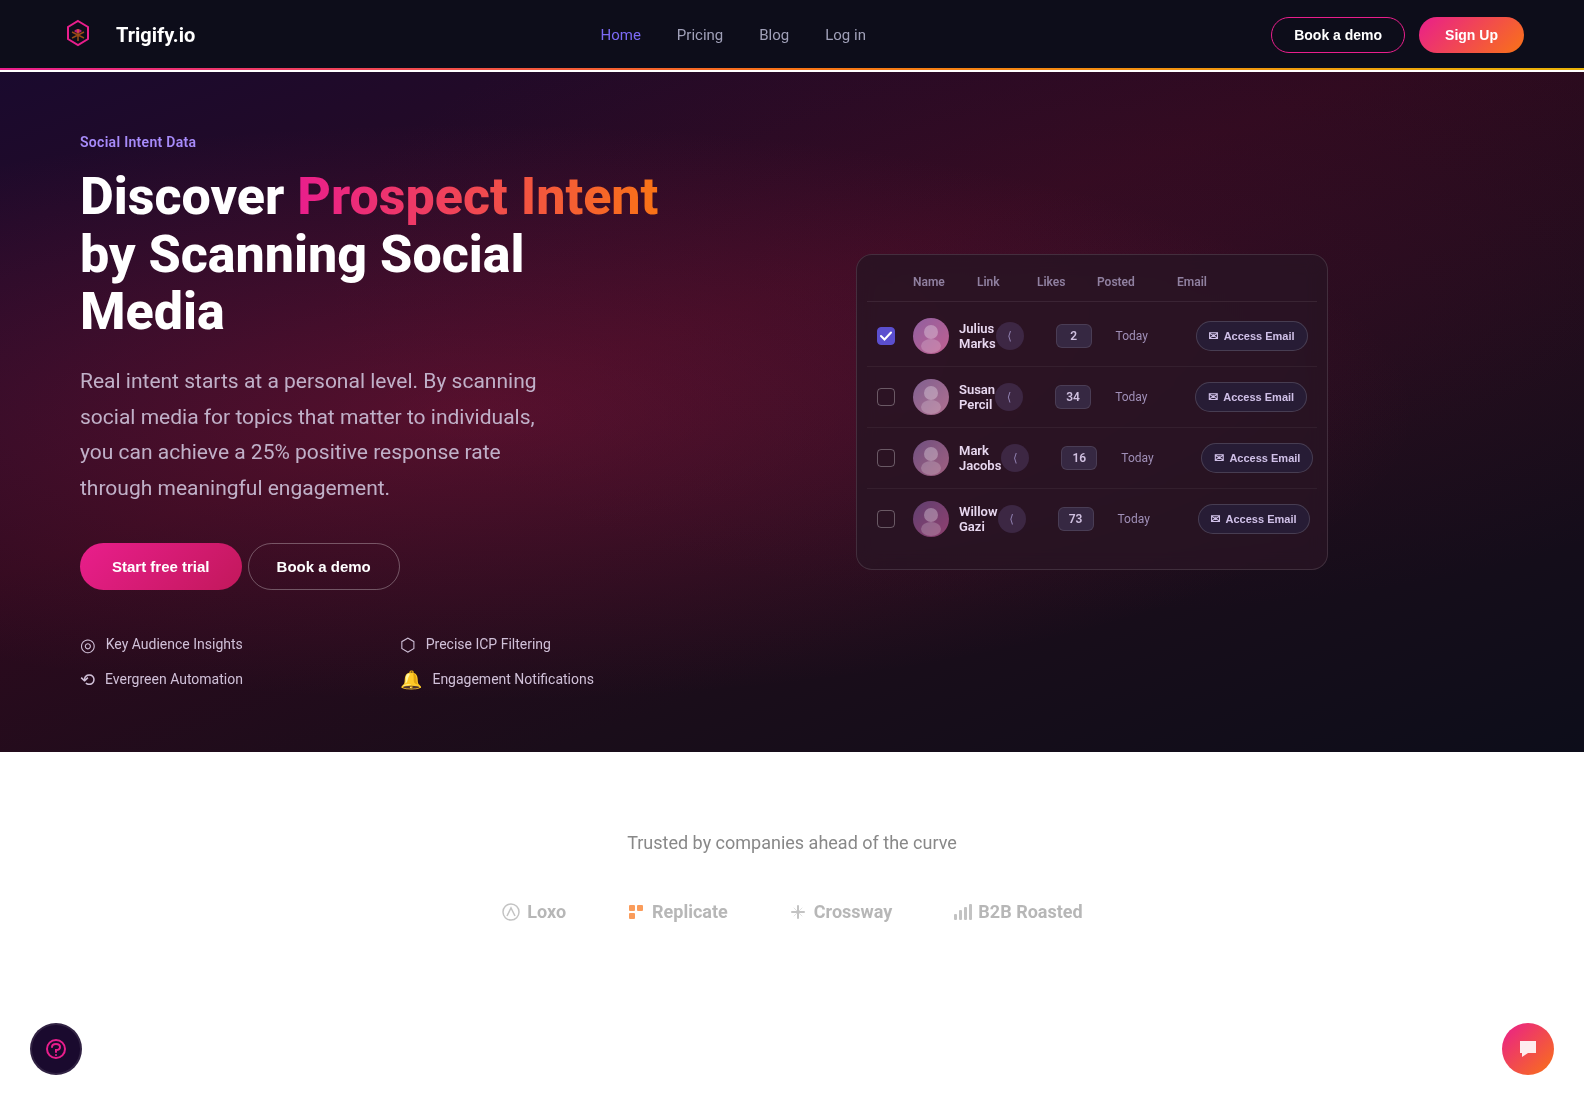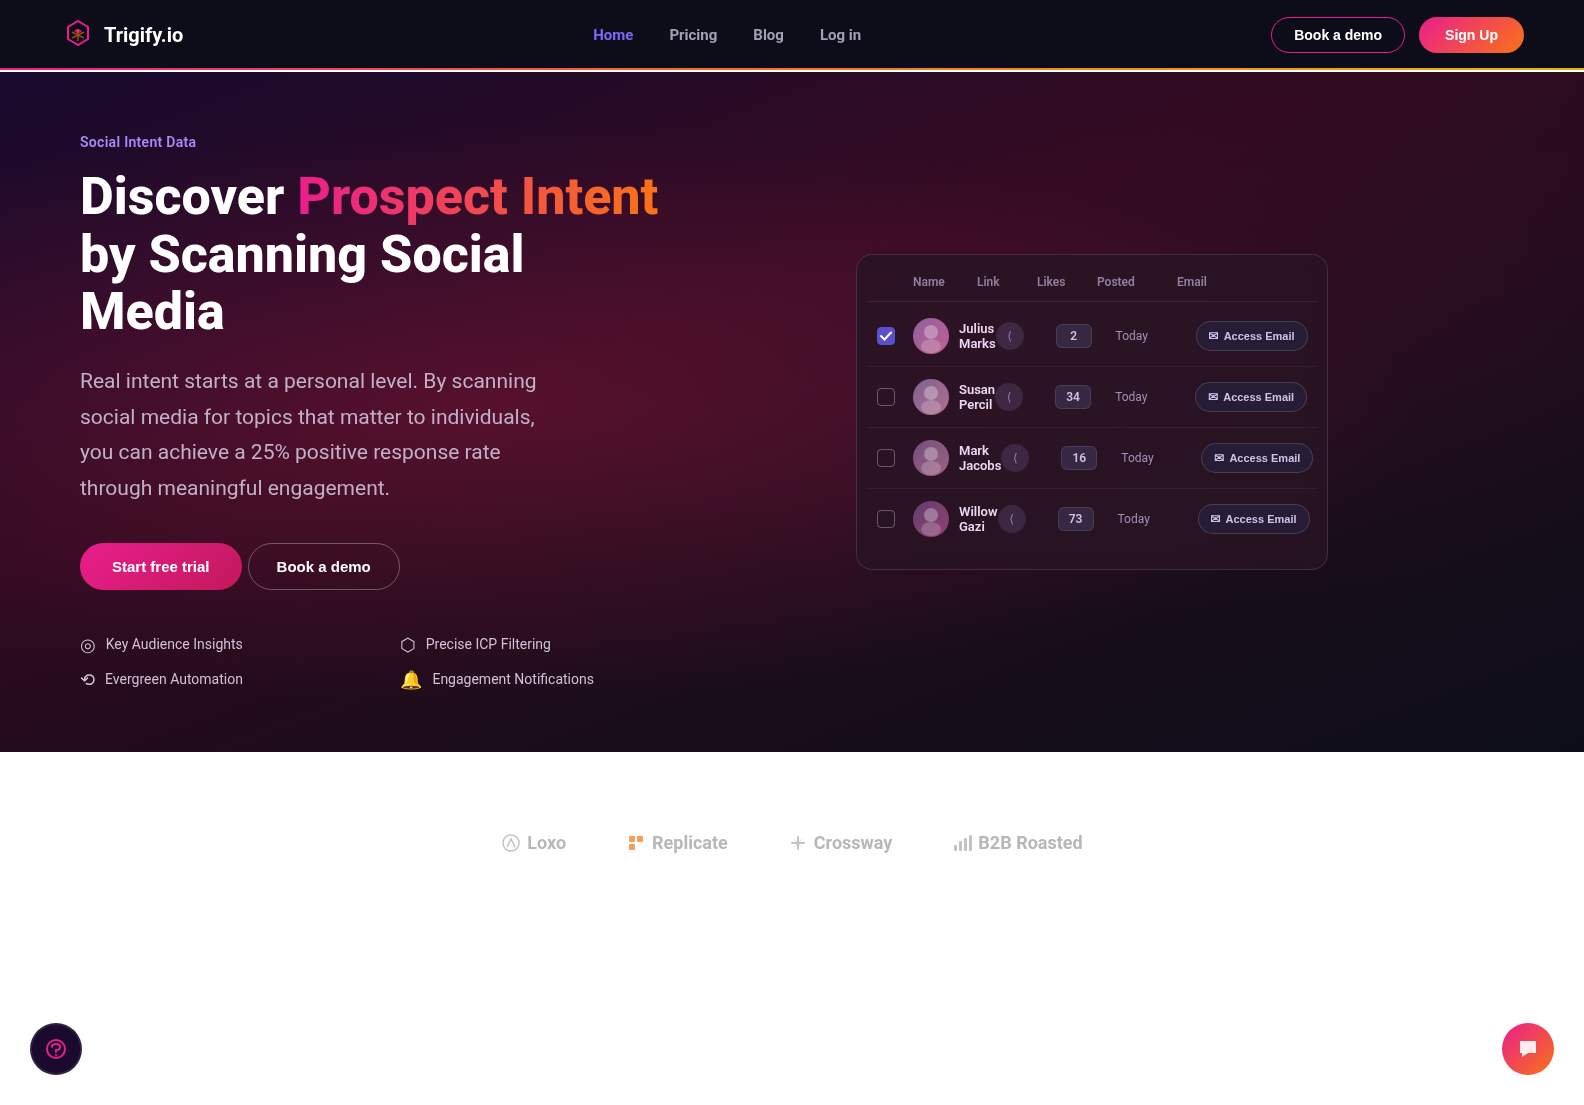--- a/index.html
+++ b/index.html
@@ -20,41 +20,41 @@
     .navbar::after {
       content: '';
       position: absolute;
       bottom: 0; left: 0; right: 0;
       height: 2px;
       background: linear-gradient(90deg, #e91e8c, #f97316, #eab308);
     }
     .logo-area {
       display: flex;
       align-items: center;
-      gap: 8px;
+      gap: 20px;
     }
     .logo-icon {
       width: 36px;
       height: 36px;
     }
     .logo-text {
       color: #fff;
       font-size: 20px;
       font-weight: 700;
     }
     .nav-links {
       display: flex;
       align-items: center;
       gap: 36px;
     }
     .nav-link {
       color: #a0a0b8;
       text-decoration: none;
       font-size: 15px;
-      font-weight: 700;
+      font-weight: 400;
     }
     .nav-link.active {
       color: #7c6af7;
     }
     .nav-actions {
       display: flex;
       align-items: center;
       gap: 14px;
     }
     .btn-book-demo {
@@ -525,20 +525,21 @@
             <span class="email-icon-small">✉</span>
             <span>Access Email</span>
           </button>
         </div>
       </div>
     </div>
   </div>
 </section>
 
 <section class="trusted-section">
+  <p class="trusted-title">Trusted by companies ahead of the curve</p>
   <div class="trusted-logos">
     <div class="trusted-logo">
       <svg width="20" height="20" viewBox="0 0 20 20">
           <circle cx="10" cy="10" r="8" fill="none" stroke="#aaa" stroke-width="1.5"></circle>
           <path d="M6 14 L10 6 L14 14" stroke="#aaa" stroke-width="1.5" fill="none"></path>
         </svg>
       <span>Loxo</span>
     </div>
     <div class="trusted-logo">
       <svg width="20" height="20" viewBox="0 0 20 20">

